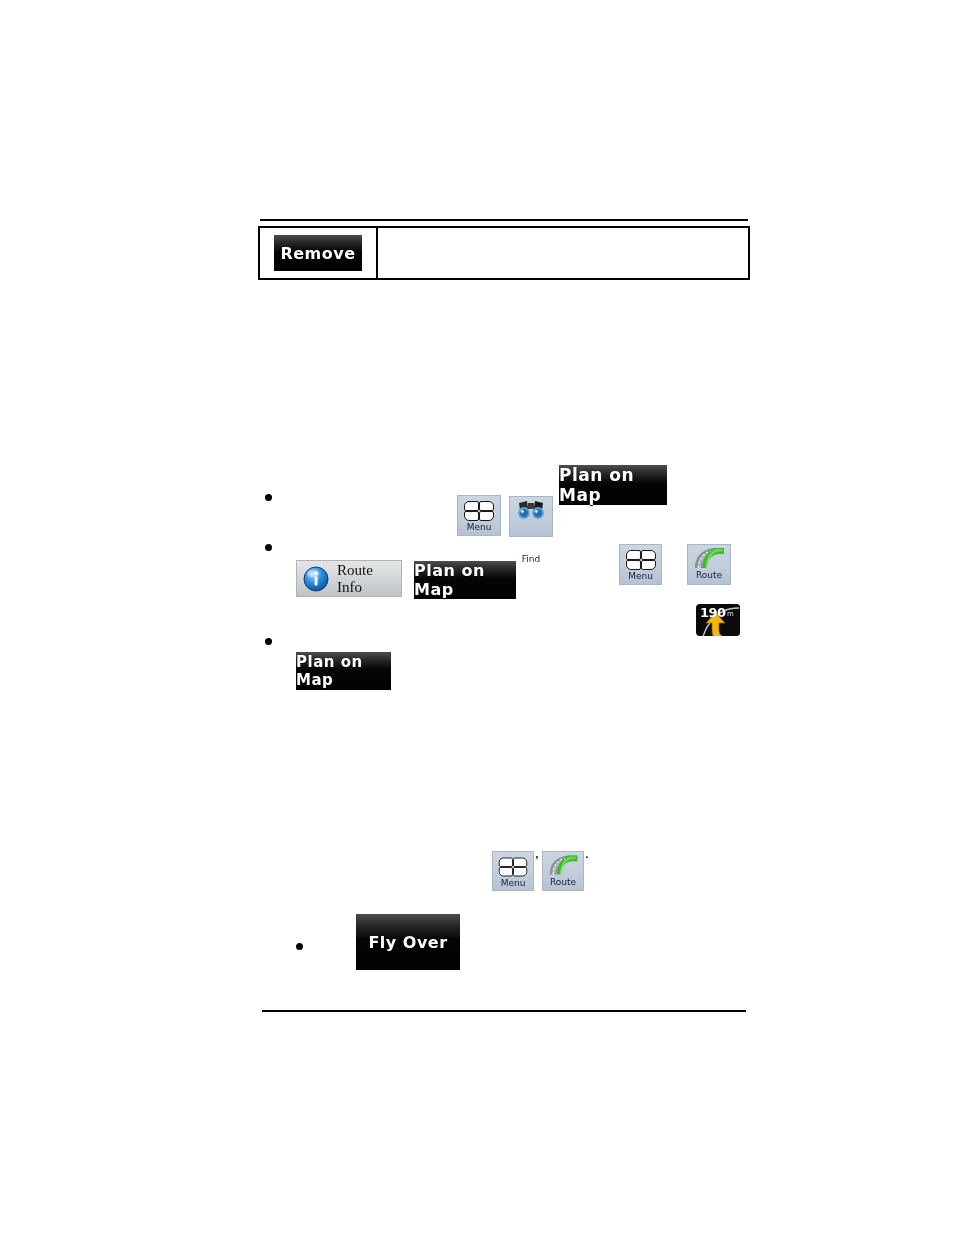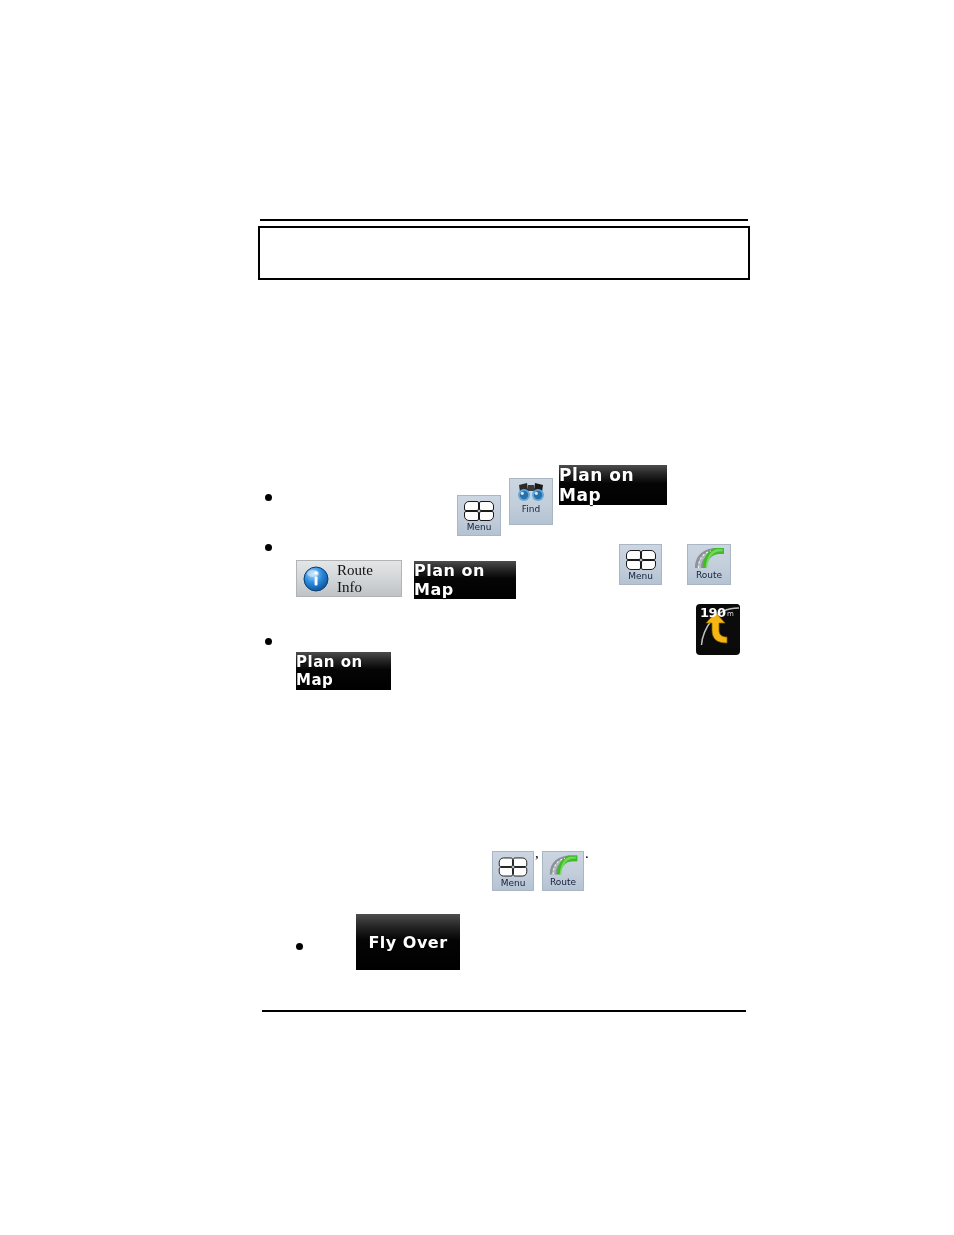--- a/index.html
+++ b/index.html
@@ -124,41 +124,46 @@
   }
 </style>
 </head>
 <body>
 
 <div class="page">
 
   <div class="hr" style="left:260px;top:219px;width:488px;height:2px;"></div>
 
   <div class="tbl">
+    <div class="tbl-cell-icon">
+      <div class="gbtn inline" style="width:88px;height:36px;font-size:16px;">
+        <span>Remove</span>
+      </div>
+    </div>
     <div class="tbl-cell-text">
       <span></span>
     </div>
   </div>
 
   <div class="bullet" style="left:265px;top:494px;"></div>
   <div class="bullet" style="left:265px;top:544px;"></div>
   <div class="bullet" style="left:265px;top:638px;"></div>
   <div class="bullet" style="left:296px;top:943px;"></div>
 
   <div class="tile" style="left:457px;top:463px;width:44px;height:41px;">
     <div class="menu-glyph" style="margin-top:3px;">
         <i class="a"></i>
         <i class="b"></i>
         <i class="c"></i>
         <i class="d"></i>
       </div>
     <div class="cap">Menu</div>
   </div>
 
-  <div class="tile" style="left:509px;top:446px;width:44px;height:47px;">
+  <div class="tile" style="left:509px;top:464px;width:44px;height:41px;gap:32px;">
     <div class="find-wrap">
       <svg width="32" height="22" viewBox="0 0 32 22">
         <g>
           <path d="M4 4 L12 2 L14 16 L6 18 Z" fill="#2b2b2b"></path>
           <path d="M28 4 L20 2 L18 16 L26 18 Z" fill="#1a1a1a"></path>
           <rect x="13" y="4" width="6" height="6" fill="#3a3a3a"></rect>
           <circle cx="9" cy="14" r="6" fill="#5fa8de"></circle>
           <circle cx="9" cy="14" r="4.2" fill="#2a6fa8"></circle>
           <circle cx="7.3" cy="12.3" r="1.6" fill="#cfe6f7"></circle>
           <circle cx="23" cy="14" r="6" fill="#5fa8de"></circle>
@@ -216,21 +221,21 @@
         <circle cx="13" cy="7" r="1.8" fill="#ffffff"></circle>
       </svg>
     </span>
     <span class="lbl">Route Info</span>
   </div>
 
   <div class="gbtn" style="left:414px;top:561px;width:102px;height:38px;font-size:16px;">
     <span>Plan on Map</span>
   </div>
 
-  <div class="turnicon" style="left:696px;top:604px;width:44px;height:51px;">
+  <div class="turnicon" style="left:696px;top:604px;width:44px;height:32px;">
     <svg width="44" height="44" viewBox="0 0 44 44" style="position:absolute;left:0;top:0;">
       <path d="M44 0 L44 44 L0 44 C0 44 2 24 12 12 C20 2 34 0 44 0 Z" fill="#0b0b0b"></path>
       <path d="M43 4 C33 4 22 8 15 17 C9 25 6 34 5.5 41" stroke="#ffffff" stroke-width="1.5" fill="none" opacity="0.75"></path>
       <path d="M23 20 L23 27 C23 32 26 34 31 34 L31 40 C21 40 16 36 16 27 L16 20 L10 20 L19.5 9.5 L29 20 Z" fill="#f5b513" stroke="#8a6200" stroke-width="0.7" transform="translate(0,-1)"></path>
     </svg>
     <div class="dist">190</div>
     <div class="unit">m</div>
   </div>
 
   <div class="gbtn" style="left:296px;top:652px;width:95px;height:38px;font-size:15px;">

